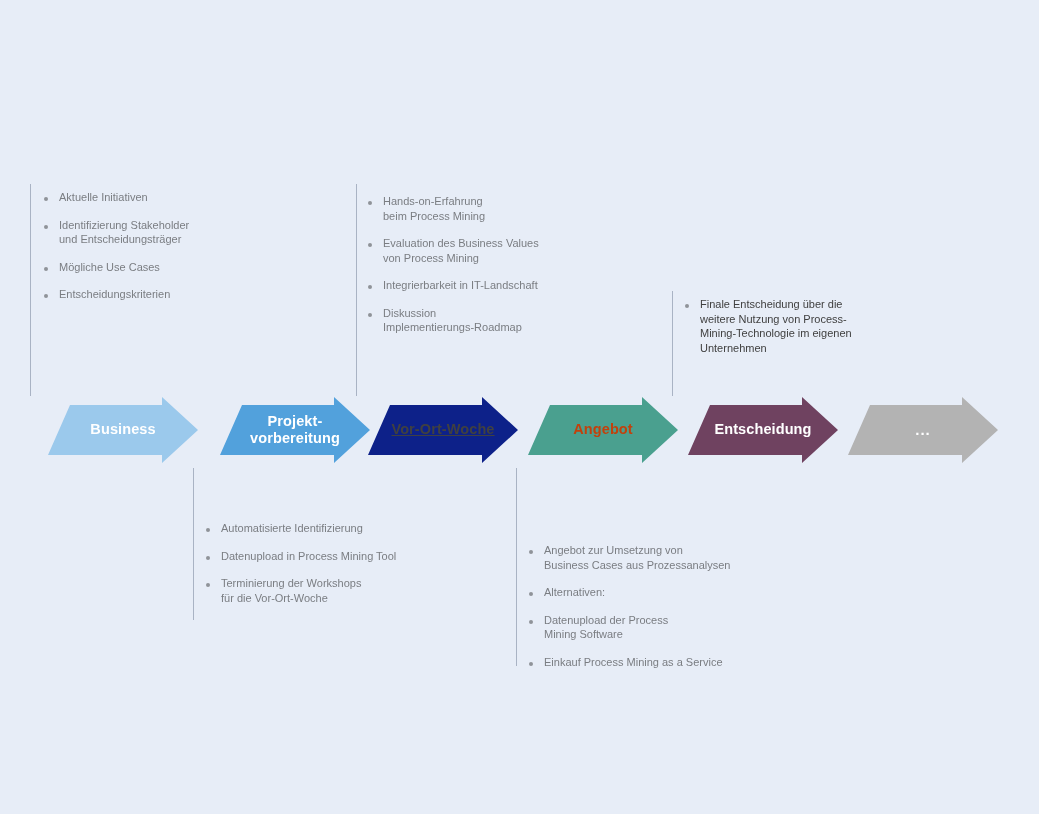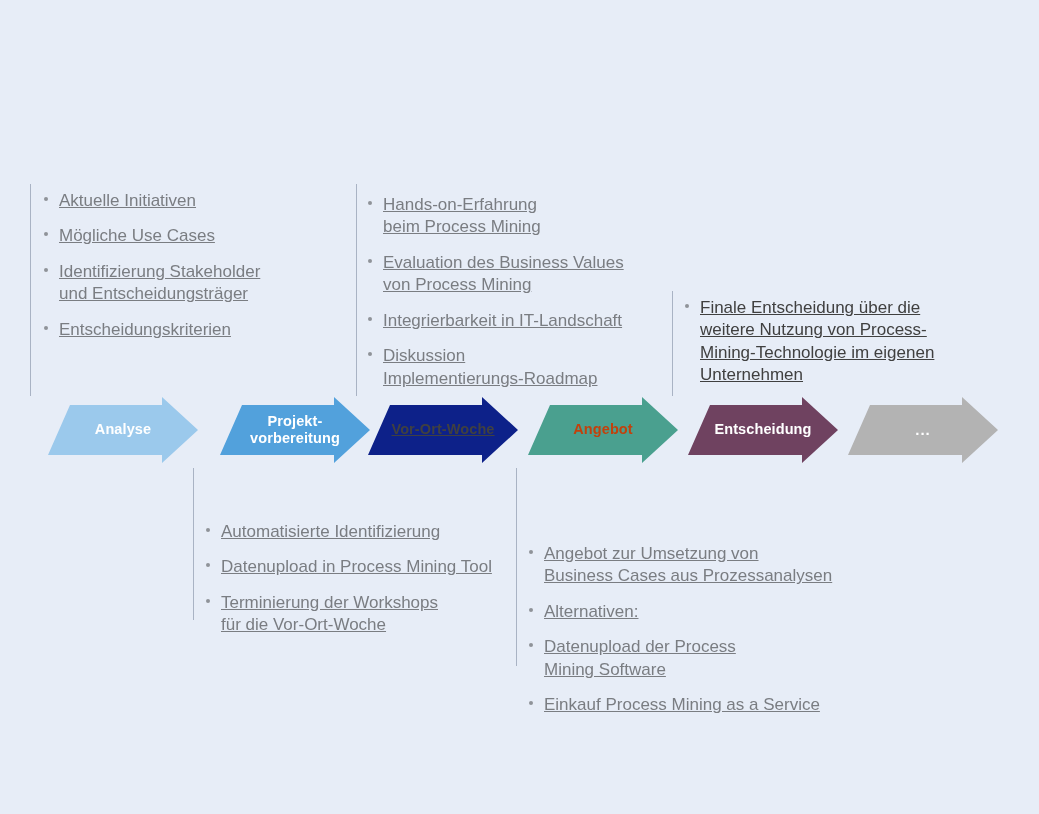--- a/index.html
+++ b/index.html
@@ -24,23 +24,22 @@
   .rule {
     position: absolute;
     width: 1px;
     background: #a9b3c4;
   }
 
   
   .notes {
     position: absolute;
     color: #7a7d82;
-    font-size: 17px;
+    font-size: 11px;
     line-height: 1.32;
-    text-decoration: underline;
   }
   .note {
     position: relative;
     padding-left: 17px;
     margin-bottom: 13px;
     white-space: pre-line;
   }
   .note:last-child { margin-bottom: 0; }
   .note .dot {
     position: absolute;
@@ -103,23 +102,23 @@
       <div class="rule" style="left: 30px; top: 184px; height: 212px; background: rgb(169, 179, 196);"></div>
       <div class="rule" style="left: 356px; top: 184px; height: 212px; background: rgb(169, 179, 196);"></div>
       <div class="rule" style="left: 672px; top: 291px; height: 105px; background: rgb(169, 179, 196);"></div>
       <div class="rule" style="left: 193px; top: 468px; height: 152px; background: rgb(169, 179, 196);"></div>
       <div class="rule" style="left: 516px; top: 468px; height: 198px; background: rgb(169, 179, 196);"></div>
     </div>
 
   <div id="notes-above">
       <div class="notes" style="left: 42px; top: 190px; width: 300px; color: rgb(122, 125, 130);">
         <div class="note"><span class="dot"></span><span>Aktuelle Initiativen</span></div>
-        <div class="note"><span class="dot"></span><span>Mögliche Use Cases</span></div>
         <div class="note"><span class="dot"></span><span>Identifizierung Stakeholder
 und Entscheidungsträger</span></div>
+        <div class="note"><span class="dot"></span><span>Mögliche Use Cases</span></div>
         <div class="note"><span class="dot"></span><span>Entscheidungskriterien</span></div>
       </div>
       <div class="notes" style="left: 366px; top: 194px; width: 310px; color: rgb(122, 125, 130);">
         <div class="note"><span class="dot"></span><span>Hands-on-Erfahrung
 beim Process Mining</span></div>
         <div class="note"><span class="dot"></span><span>Evaluation des Business Values
 von Process Mining</span></div>
         <div class="note"><span class="dot"></span><span>Integrierbarkeit in IT-Landschaft</span></div>
         <div class="note"><span class="dot"></span><span>Diskussion
 Implementierungs-Roadmap</span></div>
@@ -130,21 +129,21 @@
 Mining-Technologie im eigenen
 Unternehmen</span></div>
       </div>
     </div>
 
   <div id="arrows" style="top: 390px;">
       <div class="arrow-wrap" style="left: 48px; width: 150px;">
         <svg width="150" height="80" viewBox="0 0 150 80">
           <polygon points="22,15 114,15 114,7 150,40 114,73 114,65 0,65" fill="#9bc9ec"></polygon>
         </svg>
-        <div class="arrow-label shift" style="color: rgb(255, 255, 255);">Analyse</div>
+        <div class="arrow-label shift" style="color: rgb(255, 255, 255);">Business</div>
       </div>
       <div class="arrow-wrap" style="left: 220px; width: 150px;">
         <svg width="150" height="80" viewBox="0 0 150 80">
           <polygon points="22,15 114,15 114,7 150,40 114,73 114,65 0,65" fill="#52a1dc"></polygon>
         </svg>
         <div class="arrow-label shift" style="color: rgb(255, 255, 255);">Projekt-
 vorbereitung</div>
       </div>
       <div class="arrow-wrap" style="left: 368px; width: 150px;">
         <svg width="150" height="80" viewBox="0 0 150 80">

